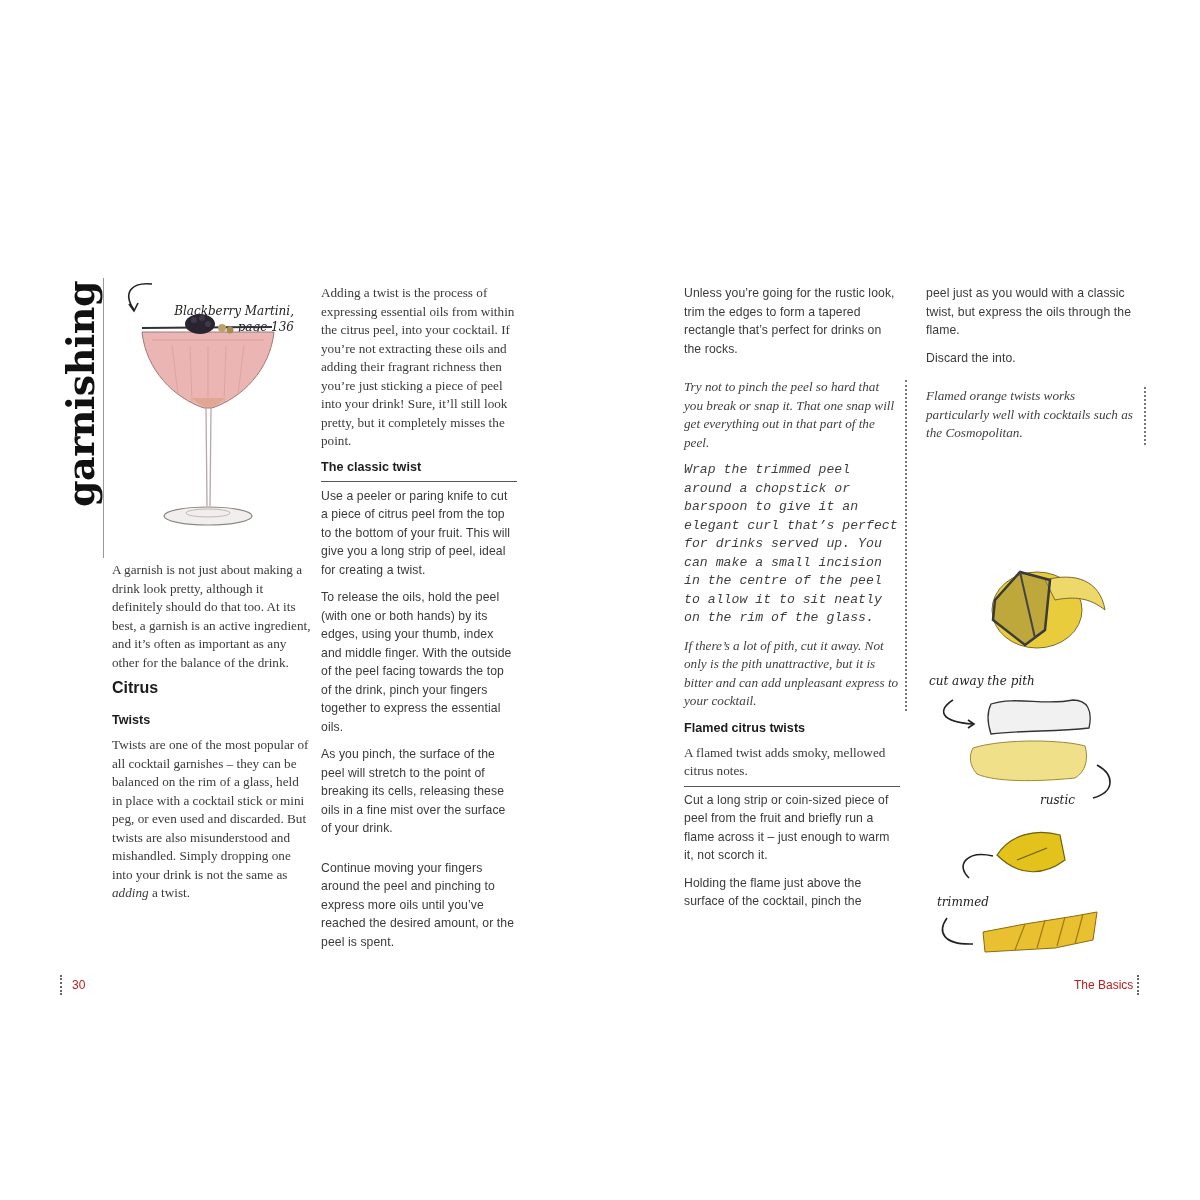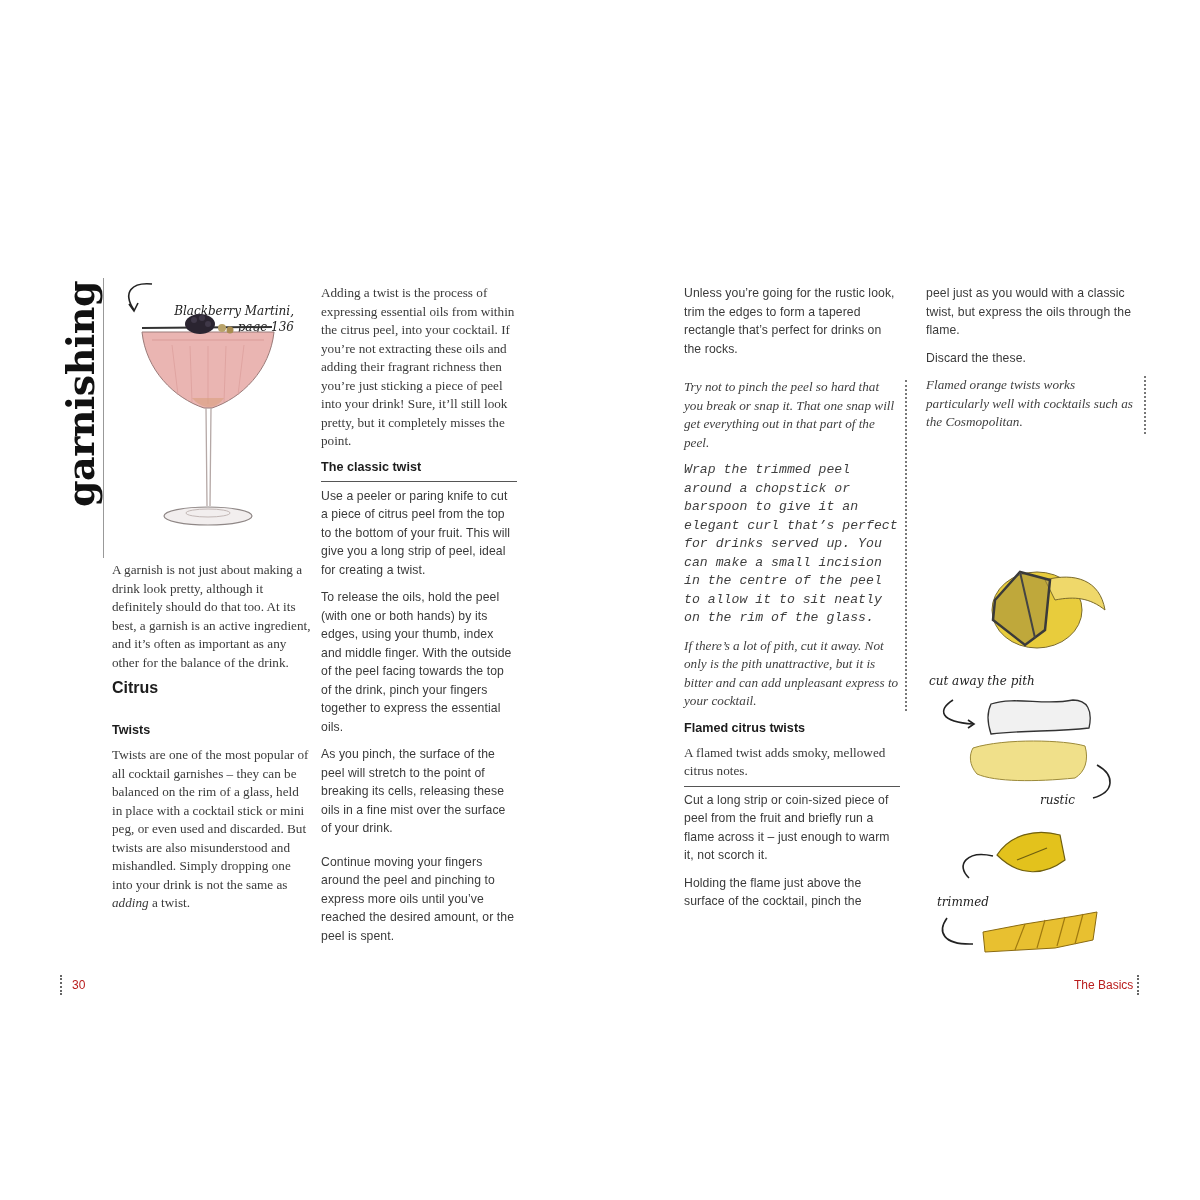--- a/index.html
+++ b/index.html
@@ -68,34 +68,34 @@
       <path d="M94 138 L95 236 M99 138 L98 236" stroke="#b5a8a6" stroke-width="1.3" fill="none"></path>
 
       <ellipse cx="96" cy="246" rx="44" ry="9" fill="#f2eeee" stroke="#8f8786" stroke-width="1.2"></ellipse>
       <ellipse cx="96" cy="243" rx="22" ry="4" fill="none" stroke="#b5a8a6" stroke-width="0.8"></ellipse>
     </svg>
   </div>
 
   <div class="abs" style="left:112px; top:561px; width:200px;">
     <p class="body-serif">A garnish is not just about making a drink look pretty, although it definitely should do that too. At its best, a garnish is an active ingredient, and it’s often as important as any other for the balance of the drink.</p>
     <div class="head" style="margin-top:7px;">Citrus</div>
-    <div class="subhead" style="margin-top:26px;">Twists</div>
+    <div class="subhead" style="margin-top:16px;">Twists</div>
     <p class="body-serif" style="margin-top:9px;">
       <span>Twists are one of the most popular of all cocktail garnishes – they can be balanced on the rim of a glass, held in place with a cocktail stick or mini peg, or even used and discarded. But twists are also misunderstood and mishandled. Simply dropping one into your drink is not the same as </span><em>adding</em><span> a twist.</span>
     </p>
   </div>
 
   <div class="abs" style="left:321px; top:284px; width:196px;">
     <p class="body-serif">Adding a twist is the process of expressing essential oils from within the citrus peel, into your cocktail. If you’re not extracting these oils and adding their fragrant richness then you’re just sticking a piece of peel into your drink! Sure, it’ll still look pretty, but it completely misses the point.</p>
     <div class="subhead" style="margin-top:9px;">The classic twist</div>
     <div class="rule" style="margin-top:7px;"></div>
     <p class="body-sans" style="margin-top:5px;">Use a peeler or paring knife to cut a piece of citrus peel from the top to the bottom of your fruit. This will give you a long strip of peel, ideal for creating a twist.</p>
     <p class="body-sans" style="margin-top:9px;">To release the oils, hold the peel (with one or both hands) by its edges, using your thumb, index and middle finger. With the outside of the peel facing towards the top of the drink, pinch your fingers together to express the essential oils.</p>
     <p class="body-sans" style="margin-top:9px;">As you pinch, the surface of the peel will stretch to the point of breaking its cells, releasing these oils in a fine mist over the surface of your drink.</p>
-    <p class="body-sans" style="margin-top:15px;">Continue moving your fingers around the peel and pinching to express more oils until you’ve reached the desired amount, or the peel is spent.</p>
+    <p class="body-sans" style="margin-top:21px;">Continue moving your fingers around the peel and pinching to express more oils until you’ve reached the desired amount, or the peel is spent.</p>
   </div>
 
   <div class="abs dotmark" style="left:60px; top:975px;"></div>
   <div class="abs folio" style="left:72px; top:978px;">30</div>
 </div>
 
 <div>
 
   <div class="abs" style="left:684px; top:284px; width:216px;">
     <p class="body-sans">Unless you’re going for the rustic look, trim the edges to form a tapered rectangle that’s perfect for drinks on the rocks.</p>
@@ -107,22 +107,22 @@
     </div>
     <div class="subhead" style="margin-top:10px;">Flamed citrus twists</div>
     <p class="body-serif" style="margin-top:9px;">A flamed twist adds smoky, mellowed citrus notes.</p>
     <div class="rule" style="margin-top:5px;"></div>
     <p class="body-sans" style="margin-top:4px;">Cut a long strip or coin-sized piece of peel from the fruit and briefly run a flame across it – just enough to warm it, not scorch it.</p>
     <p class="body-sans" style="margin-top:9px;">Holding the flame just above the surface of the cocktail, pinch the</p>
   </div>
 
   <div class="abs" style="left:926px; top:284px; width:212px;">
     <p class="body-sans">peel just as you would with a classic twist, but express the oils through the flame.</p>
-    <p class="body-sans" style="margin-top:9px;">Discard the these.</p>
-    <div style="position:relative; margin-top:9px;">
+    <p class="body-sans" style="margin-top:9px;">Discard the into.</p>
+    <div style="position:relative; margin-top:20px;">
       <p class="italic">Flamed orange twists works particularly well with cocktails such as the Cosmopolitan.</p>
       <div class="abs dotted-v" style="left:218px; top:0; height:58px;"></div>
     </div>
   </div>
 
   <div class="abs" style="left:925px; top:560px; width:200px; height:400px;">
     <svg class="abs" style="left:0;top:0;" width="200" height="400" viewBox="0 0 200 400">
 
       <g>
         <ellipse cx="112" cy="50" rx="45" ry="38" fill="#e8cc3c" stroke="#7a6a2a" stroke-width="1"></ellipse>

